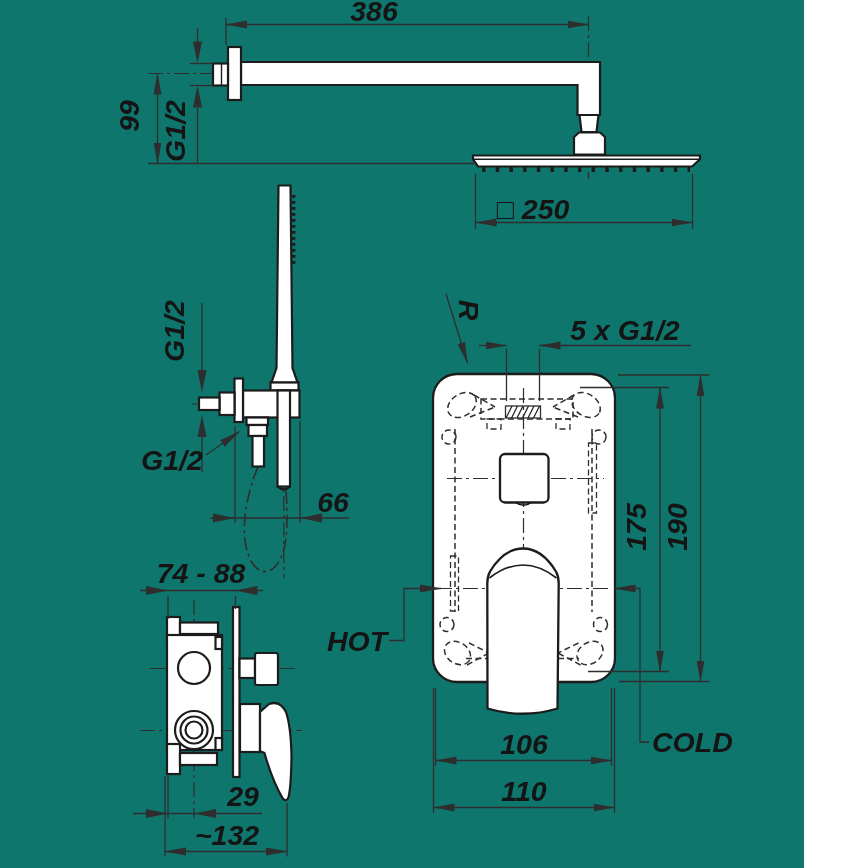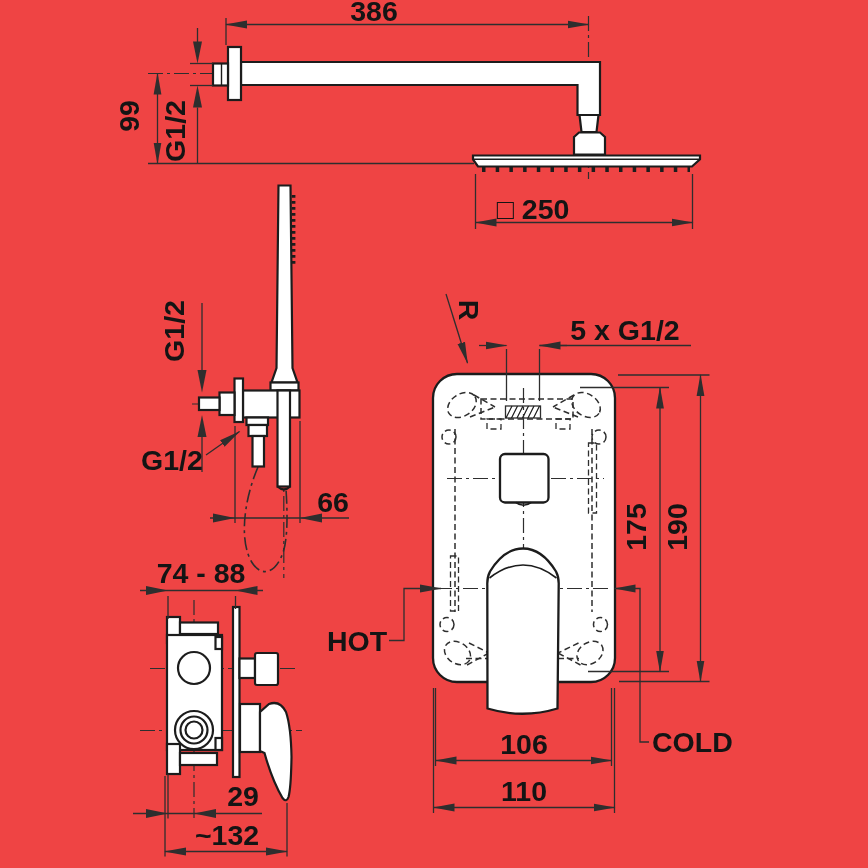--- a/index.html
+++ b/index.html
@@ -1,16 +1,16 @@
 <!DOCTYPE html>
 <html><head>
 <meta charset="utf-8">
 <style>
   html,body{margin:0;padding:0;background:#ffffff;}
-  .stage{width:868px;height:868px;position:relative;background:#ef4444;overflow:hidden;}
+  .stage{width:804px;height:868px;position:relative;background:#0f766e;overflow:hidden;font-style:italic;}
   svg{display:block;}
   text.dim{font-family:"Liberation Sans",sans-serif;font-weight:bold;font-size:28.5px;fill:#141414;}
   .obj{stroke:#1c1c1c;stroke-width:2.2;fill:#ffffff;}
   .objl{stroke:#1c1c1c;stroke-width:2.2;fill:none;}
   .thin{stroke:#1c1c1c;stroke-width:1.4;fill:none;}
   .diml{stroke:#2e2e2e;stroke-width:1.3;fill:none;}
   .arrw{fill:#2e2e2e;stroke:none;}
   .cline{stroke:#2e2e2e;stroke-width:1.2;fill:none;stroke-dasharray:15 4 3 4;}
   .hid{stroke:#2e2e2e;stroke-width:1.5;fill:none;stroke-dasharray:6 3.5;}
 </style>

